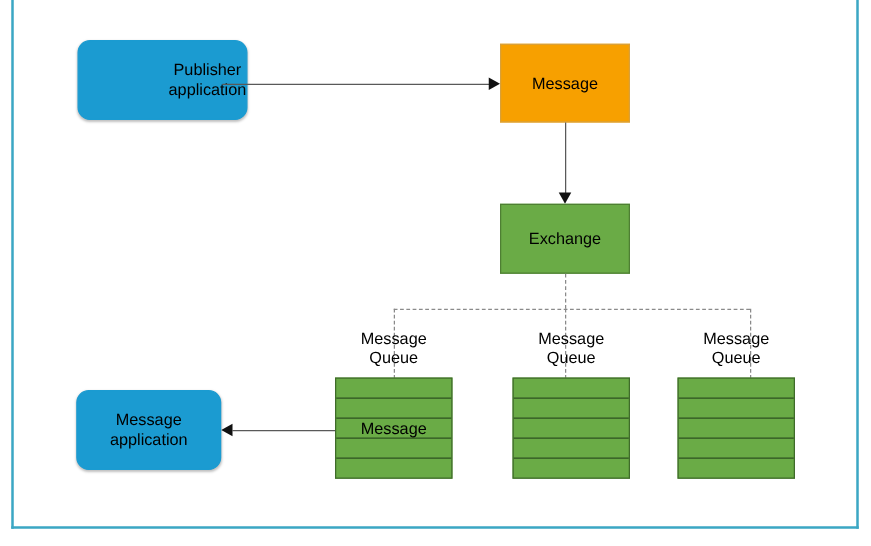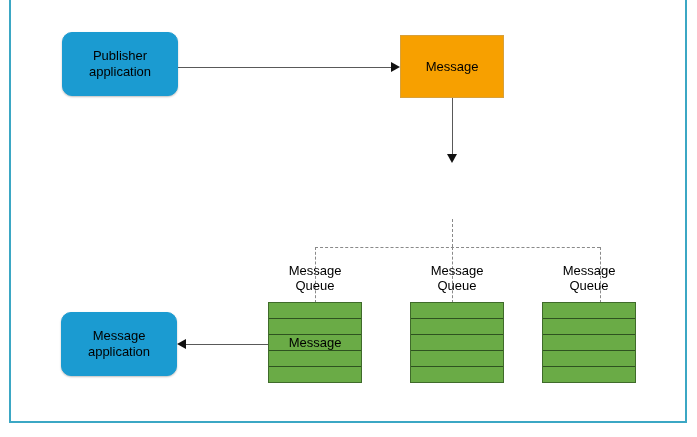--- a/index.html
+++ b/index.html
@@ -125,37 +125,40 @@
     border-top: 9px solid #111111;
   }
 </style>
 </head>
 <body>
 
 <div id="canvas">
 
   <div class="frame"></div>
 
-  <div class="node node-app" style="left:62px; top:32px; width:116px; height:64px;">
+  <div class="node node-app" style="left:62px; top:32px; width:136px; height:64px;justify-content:flex-end;">
     <div>
       <div>Publisher</div>
       <div>application</div>
     </div>
   </div>
 
   <div class="line-h" style="left:178px; top:67px; width:215px;"></div>
   <div class="arrow arrow-right" style="left:391px; top:62px;"></div>
 
   <div class="node node-message" style="left:400px; top:35px; width:104px; height:63px;">
     <span>Message</span>
   </div>
 
   <div class="line-v" style="left:452px; top:98px; height:58px;"></div>
   <div class="arrow arrow-down" style="left:447px; top:154px;"></div>
 
+  <div class="node node-exchange" style="left:400px; top:163px; width:104px; height:56px;">
+    <span>Exchange</span>
+  </div>
 
   <div class="dash-v" style="left:452px; top:219px; height:28px;"></div>
   <div class="dash-h" style="left:315px; top:247px; width:285px;"></div>
   <div class="dash-v" style="left:315px; top:247px; height:56px;"></div>
   <div class="dash-v" style="left:452px; top:247px; height:56px;"></div>
   <div class="dash-v" style="left:600px; top:247px; height:56px;"></div>
 
   <div class="qlabel" style="left:268px; top:263px; width:94px;">
     <div>Message</div>
     <div>Queue</div>

